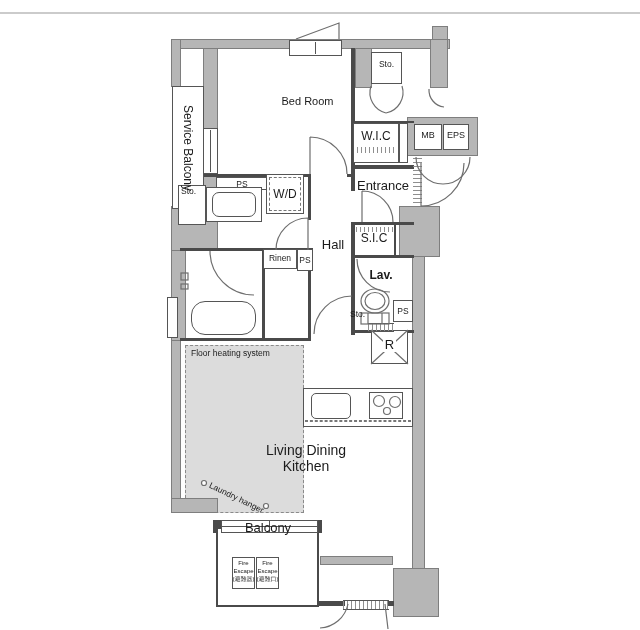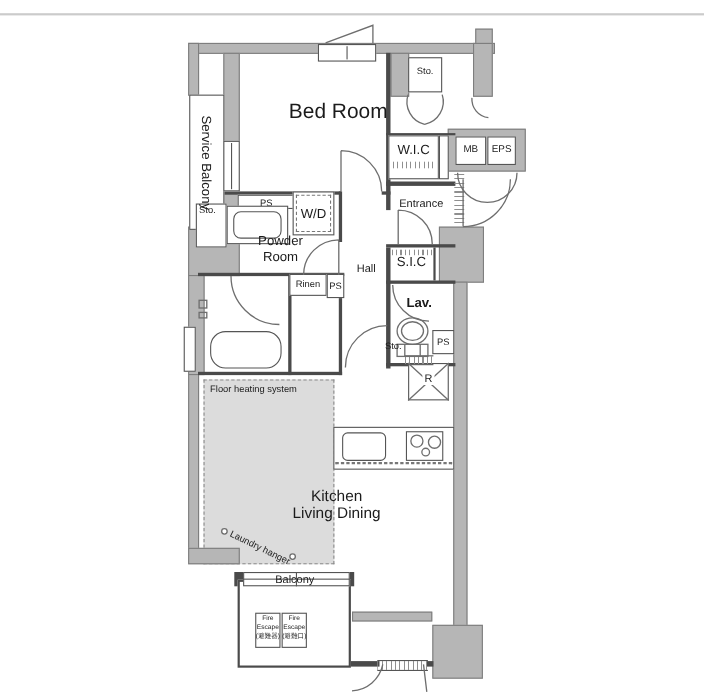--- a/index.html
+++ b/index.html
@@ -12,23 +12,23 @@
   .dash{border:1px dashed #777;background:transparent;}
   .heat{position:absolute;background:#dcdcdc;border:1px dashed #8a8a8a;box-sizing:border-box;z-index:1;}
   .hatchH{position:absolute;background-image:repeating-linear-gradient(90deg,#8f8f8f 0 1px,transparent 1px 4px);z-index:5;}
   .hatchV{position:absolute;background-image:repeating-linear-gradient(180deg,#8f8f8f 0 1px,transparent 1px 4px);z-index:5;}
   .lbl{position:absolute;white-space:nowrap;z-index:7;}
   .c{text-align:center;}
   .f6{font-size:6px;line-height:8px;}
   .f8{font-size:8.5px;line-height:10px;}
   .f9{font-size:9px;line-height:11px;}
   .f12{font-size:12px;line-height:14px;}
-  .f13{font-size:10px;line-height:15px;}
+  .f13{font-size:13px;line-height:15px;}
   .f14{font-size:14px;line-height:16px;}
-  .f15{font-size:19px;line-height:17px;}
+  .f15{font-size:11px;line-height:17px;}
   .rot90{transform:rotate(90deg);}
   #arcs{position:absolute;left:0;top:0;z-index:6;pointer-events:none;}
   .topline{position:absolute;left:0;top:12px;width:640px;height:2px;background:#cbcbcb;z-index:0;}
   .halo{background:#fff;padding:0 2px;}
 </style>
 </head>
 <body>
 
 <div id="plan">
   <div class="topline"></div>
@@ -151,37 +151,33 @@
   <div class="lbl c f9" style="left:443px;top:130px;width:26px;">EPS</div>
   <div class="lbl c f13" style="left:352px;top:178px;width:62px;">Entrance</div>
   <div class="lbl c f12" style="left:352px;top:231px;width:44px;">S.I.C</div>
   <div class="lbl c f12" style="left:352px;top:268px;width:58px;font-weight:bold;">Lav.</div>
   <div class="lbl f8" style="left:350px;top:309px;width:22px;">Sto.</div>
   <div class="lbl c f8" style="left:393px;top:306px;width:20px;">PS</div>
   <div class="lbl c f8" style="left:216px;top:179px;width:52px;">PS</div>
   <div class="lbl f8" style="left:181px;top:186px;width:26px;">Sto.</div>
   <div class="lbl c f12" style="left:266px;top:187px;width:38px;">W/D</div>
 
-  <div class="lbl c f12" style="left:215px;top:212px;width:80px;">
-    <div>Powder</div>
-    <div>Room</div>
-  </div>
 
   <div class="lbl c f8" style="left:263px;top:253px;width:34px;">Rinen</div>
   <div class="lbl c f8" style="left:297px;top:255px;width:16px;">PS</div>
   <div class="lbl c f13" style="left:310px;top:237px;width:46px;">Hall</div>
 
 
   <div class="lbl c f13" style="left:371px;top:337px;width:37px;"><span class="halo">R</span></div>
 
   <div class="lbl f8" style="left:191px;top:348px;width:112px;">Floor heating system</div>
 
   <div class="lbl c f14" style="left:243px;top:442px;width:126px;">
+    <div>Living Dining</div>
     <div>Kitchen</div>
-    <div>Living Dining</div>
   </div>
 
   <div class="lbl f8" style="left:212px;top:480px;transform:rotate(26deg);transform-origin:left top;">Laundry hanger</div>
 
   <div class="lbl c f13" style="left:222px;top:520px;width:92px;">Balcony</div>
 
   <div class="lbl c f6" style="left:232px;top:559px;width:23px;">
     <div>Fire</div>
     <div>Escape</div>
     <div>(避難器)</div>

